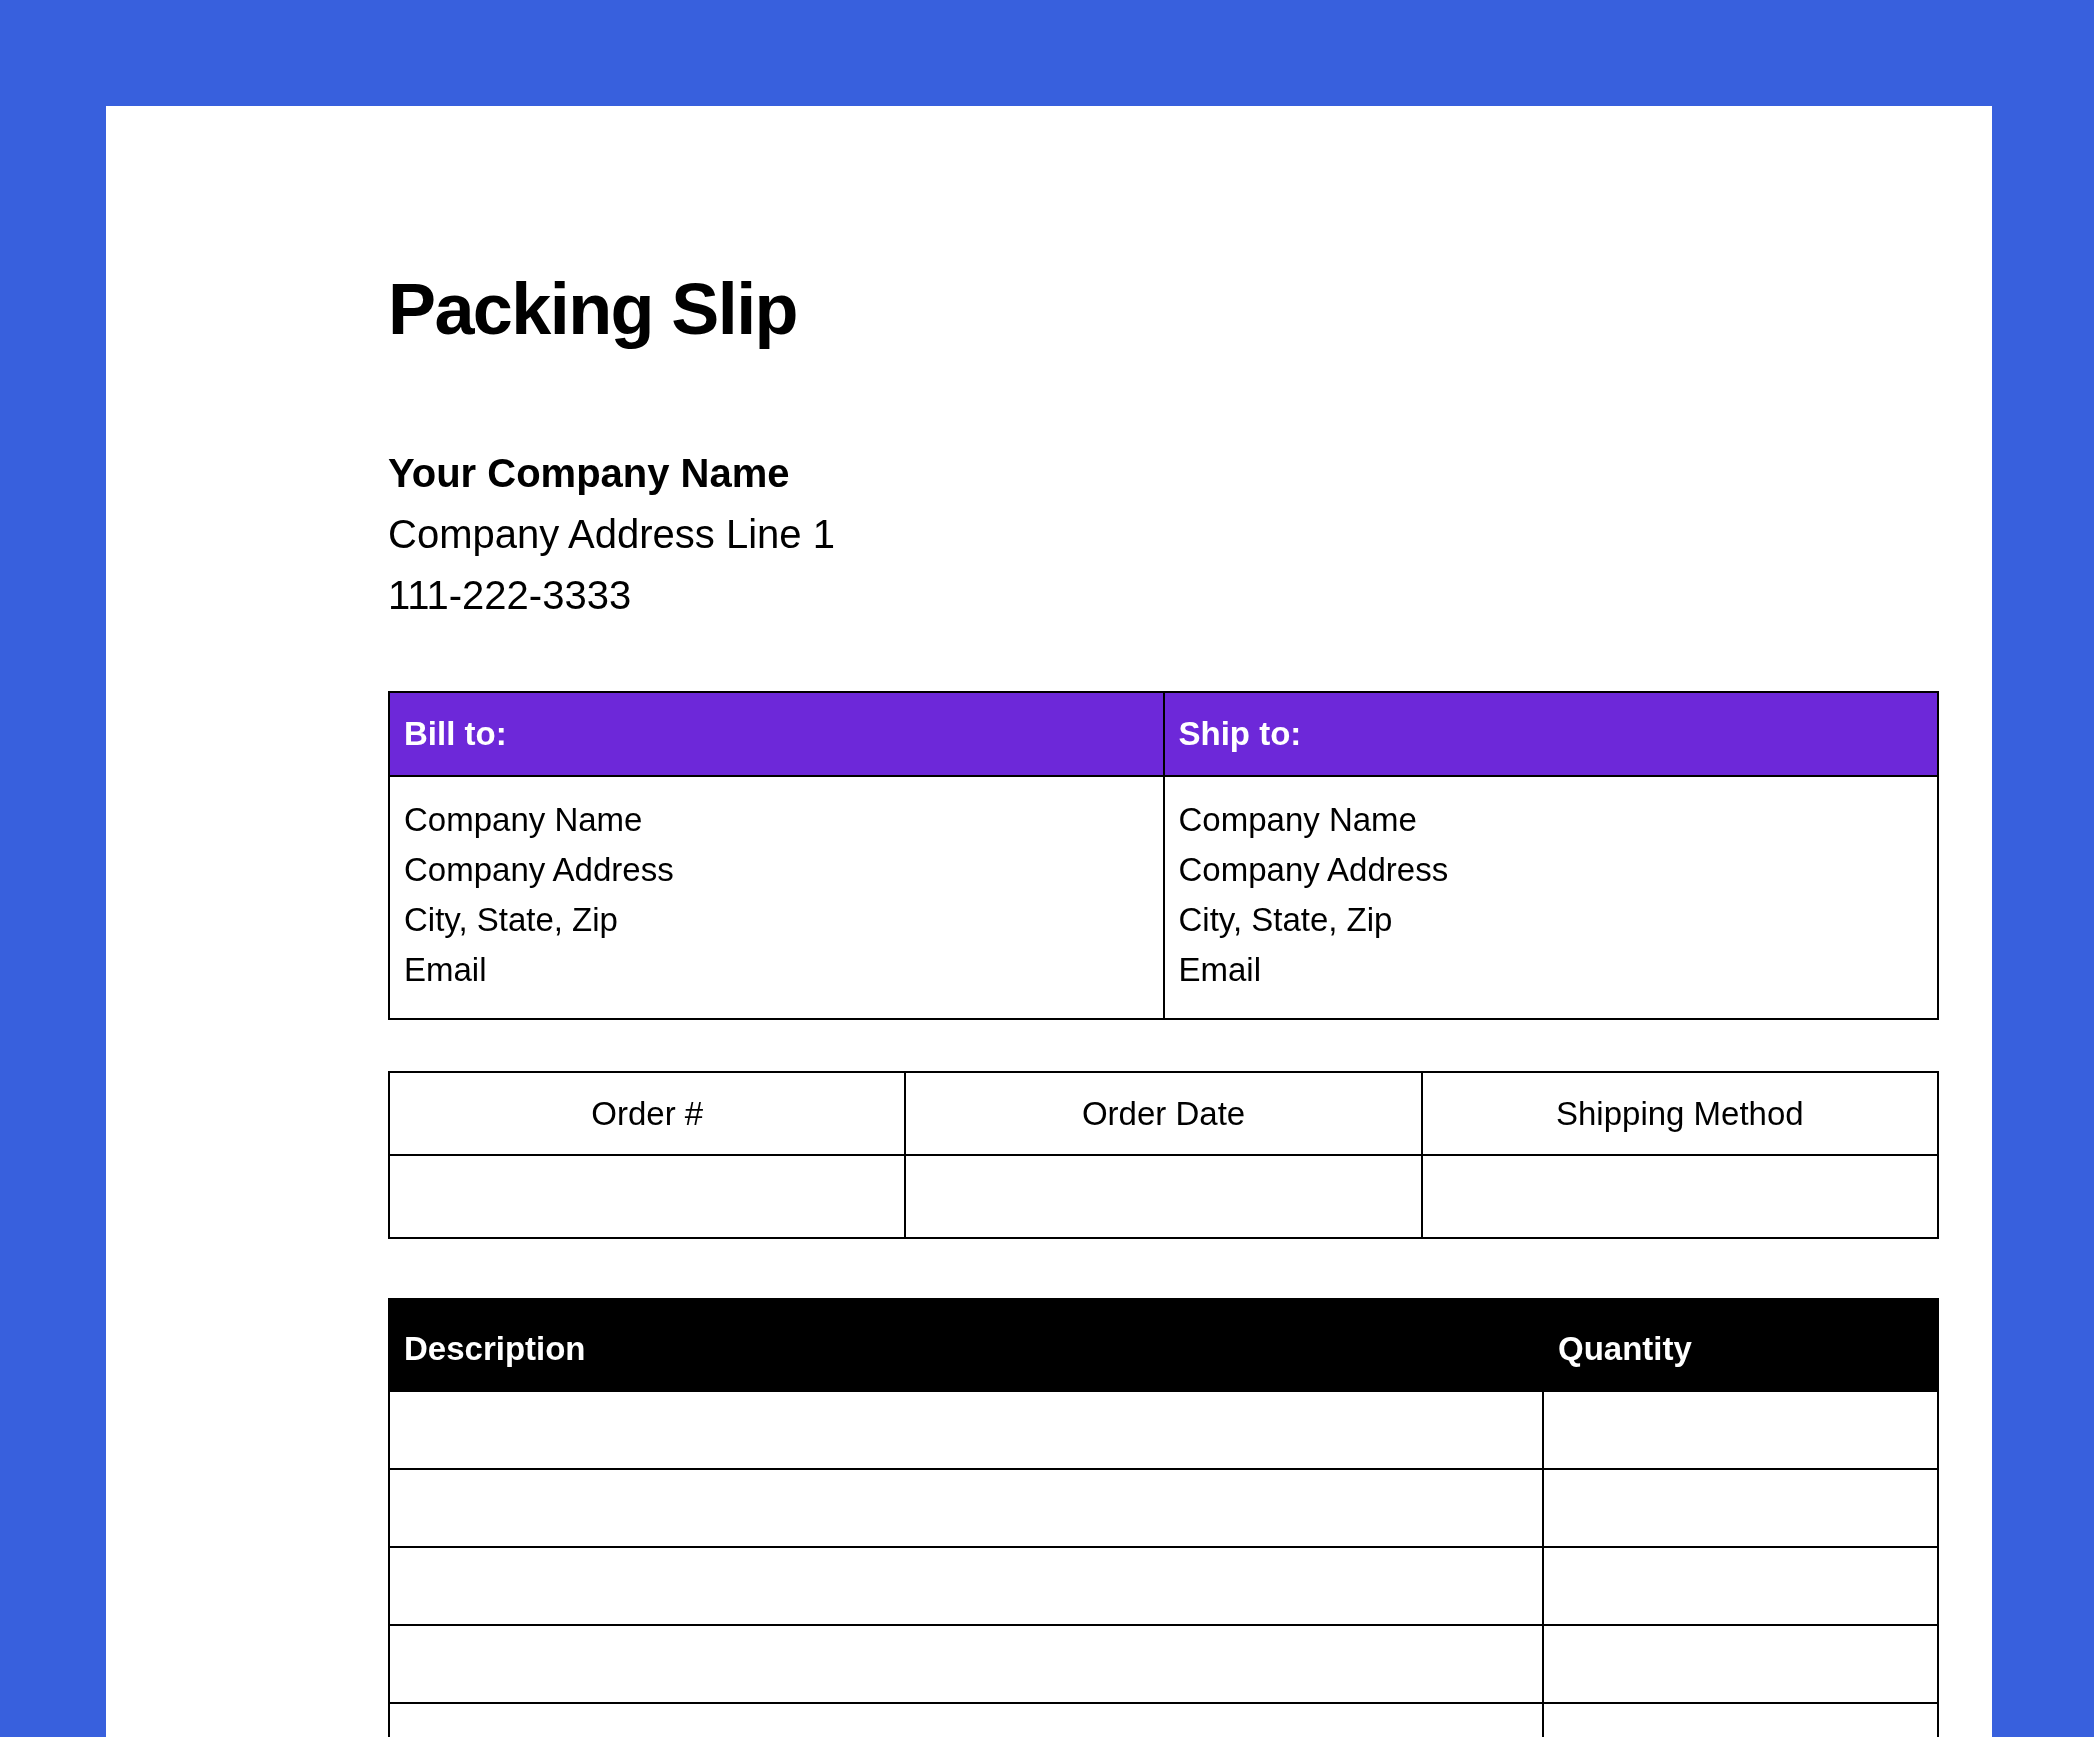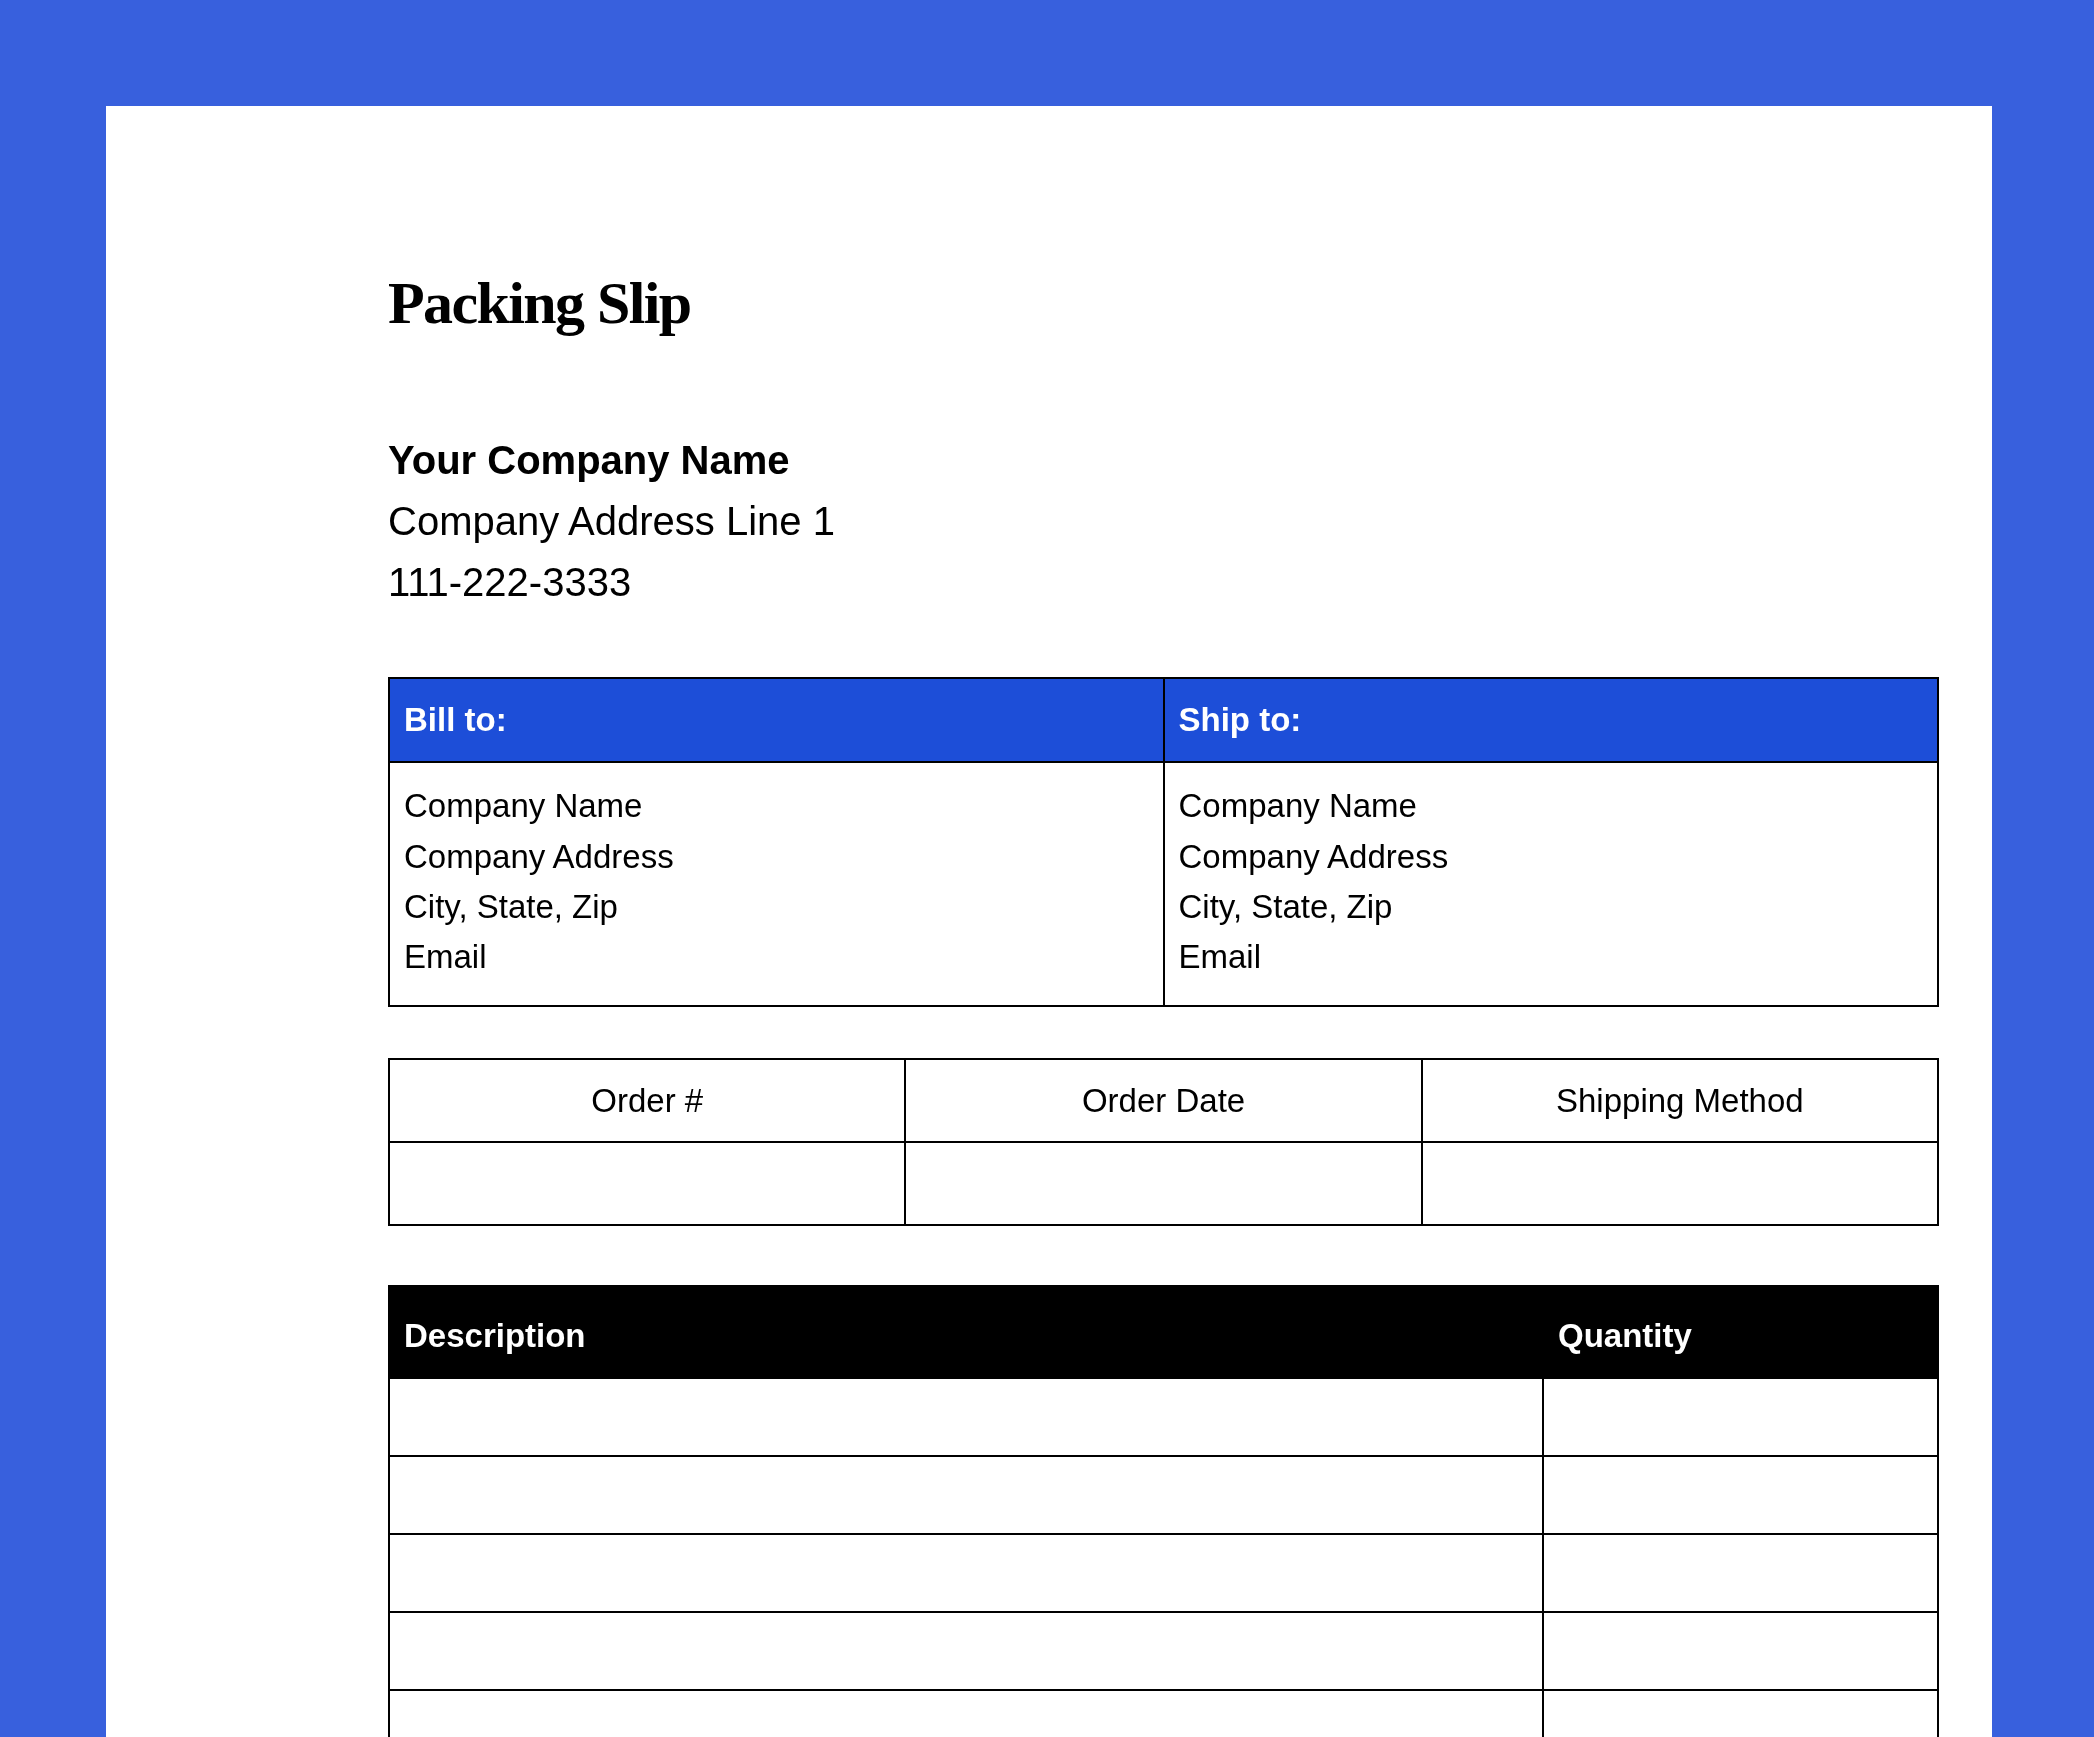--- a/index.html
+++ b/index.html
@@ -21,27 +21,26 @@
     height: 1800px;
     background: #ffffff;
   }
   #inner {
     position: absolute;
     left: 176px;
     top: 164px;
     width: 1628px;
   }
   .doc-title {
-    font-size: 60px;
+    font-size: 72px;
     font-weight: bold;
     letter-spacing: -1.6px;
     color: #000000;
     margin: 0 0 0 106px;
     line-height: 1.1;
-    font-family: Liberation Serif, serif;
   }
   .company-block {
     margin: 94px 0 0 106px;
     font-size: 40px;
     line-height: 1.52;
     color: #000000;
   }
   .company-block .name {
     font-weight: bold;
   }
@@ -49,21 +48,21 @@
     border-collapse: collapse;
     table-layout: fixed;
     width: 1551px;
     margin-left: 106px;
   }
   
   #addr-table {
     margin-top: 65px;
   }
   #addr-table th {
-    background: #1d4ed8;
+    background: #6d28d9;
     color: #ffffff;
     font-size: 33px;
     font-weight: bold;
     text-align: left;
     padding: 22px 0 22px 14px;
     border: 2.5px solid #000000;
   }
   #addr-table td {
     border: 2.5px solid #000000;
     vertical-align: top;

